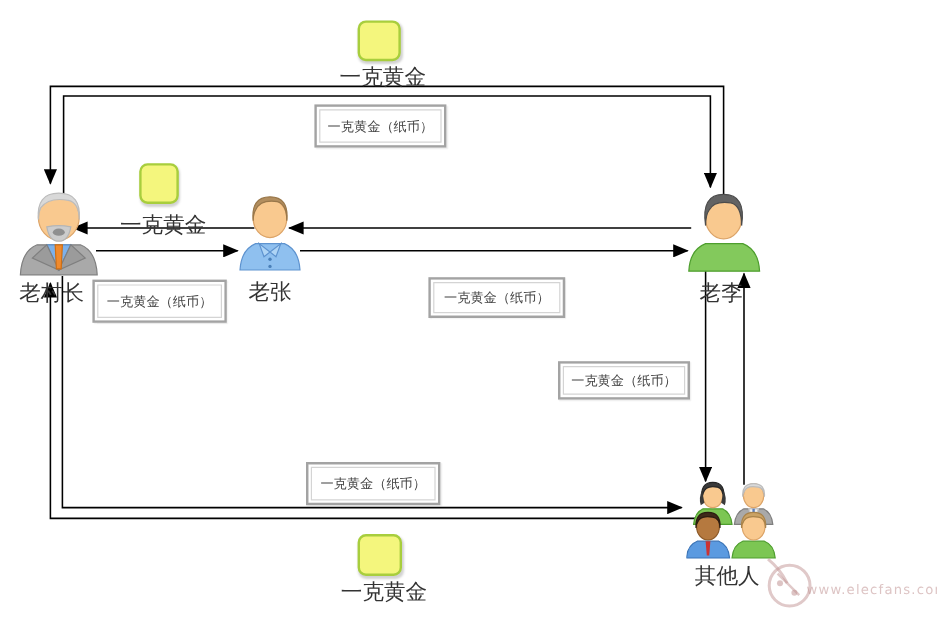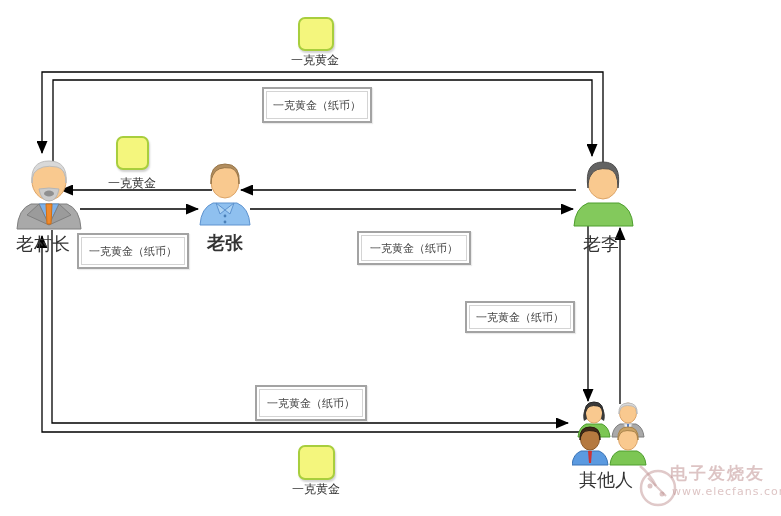--- a/index.html
+++ b/index.html
@@ -14,21 +14,21 @@
   .wire { fill:none; stroke:#000; stroke-width:1.3; }
   .person { z-index:2; }
   .namelabel {
     z-index:3; font-size:18px; text-align:center; color:#333;
     white-space:nowrap;
   }
   .goldbox {
     z-index:3; background:#f4f67d; border:2px solid #a8ce3d; border-radius:7px;
     box-shadow:1px 2px 2px rgba(0,0,0,0.18);
   }
-  .goldcaption { z-index:3; font-size:12px; text-align:center; color:#333; white-space:nowrap; }
+  .goldcaption { z-index:3; font-size:18px; text-align:center; color:#333; white-space:nowrap; }
   .labelbox {
     z-index:3; background:#fff; border:2px solid #a3a3a3;
     box-shadow: inset 0 0 0 2px #ffffff, inset 0 0 0 3px #d4d4d4, 1px 1px 1px rgba(0,0,0,0.08);
     display:flex; align-items:center; justify-content:center;
     font-size:11px; color:#444; white-space:nowrap;
   }
   .goodsbox {
     z-index:3; background:#cdf0ff; border:2px solid #4a6ef5; border-radius:9px;
     box-shadow:2px 2px 3px rgba(0,0,0,0.15);
     display:flex; align-items:center; justify-content:center;
@@ -115,21 +115,21 @@
     </g>
 
     <g transform="translate(38,26)">
       <path d="M0,40 Q1,29 9,26 L27,26 Q35,29 36,40 Z" fill="#7cc653" stroke="#4e9e2e"></path>
       <ellipse cx="18" cy="14" rx="9.5" ry="11" fill="#f9c98f" stroke="#dca468"></ellipse>
       <path d="M8,15 Q7,2 18,2 Q29,2 28,15 Q28,7 22,6 Q11,4 9,11 Q8,12 8,15 Z" fill="#caa264" stroke="#a9834a"></path>
     </g>
   </svg>
 
   <div class="abs namelabel" style="left:14px; top:232px; width:58px;">老村长</div>
-  <div class="abs namelabel" style="left:198px; top:231px; width:54px;font-weight:bold;">老张</div>
+  <div class="abs namelabel" style="left:198px; top:231px; width:54px;">老张</div>
   <div class="abs namelabel" style="left:572px; top:232px; width:58px;font-family:Liberation Serif, serif;">老李</div>
   <div class="abs namelabel" style="left:570px; top:468px; width:72px;">其他人</div>
 
   <div class="abs goldbox" style="left:298px; top:17px; width:32px; height:30px;"></div>
   <div class="abs goldcaption" style="left:283px; top:52px; width:64px;">一克黄金</div>
 
   <div class="abs goldbox" style="left:116px; top:136px; width:29px; height:30px;"></div>
   <div class="abs goldcaption" style="left:100px; top:175px; width:64px;">一克黄金</div>
 
   <div class="abs goldbox" style="left:298px; top:445px; width:33px; height:31px;"></div>
@@ -143,17 +143,16 @@
 
 
   <div class="abs watermark" style="left:636px; top:452px; width:145px; height:62px;">
     <svg width="44" height="56" viewBox="0 0 44 56" style="position:absolute; left:0; top:4px;">
       <circle cx="22" cy="32" r="17" fill="none" stroke="rgba(193,147,147,0.5)" stroke-width="2.5"></circle>
       <path d="M4,10 Q14,18 20,30" fill="none" stroke="rgba(193,147,147,0.5)" stroke-width="2.5"></path>
       <circle cx="14" cy="30" r="2.5" fill="rgba(193,147,147,0.55)"></circle>
       <circle cx="26" cy="38" r="2.5" fill="rgba(193,147,147,0.55)"></circle>
       <path d="M12,22 L30,40" fill="none" stroke="rgba(193,147,147,0.5)" stroke-width="2"></path>
     </svg>
-    <div class="wm-title">电子发烧友</div>
     <div class="wm-url">www.elecfans.com</div>
   </div>
 
 </div>
 
 </body></html>

